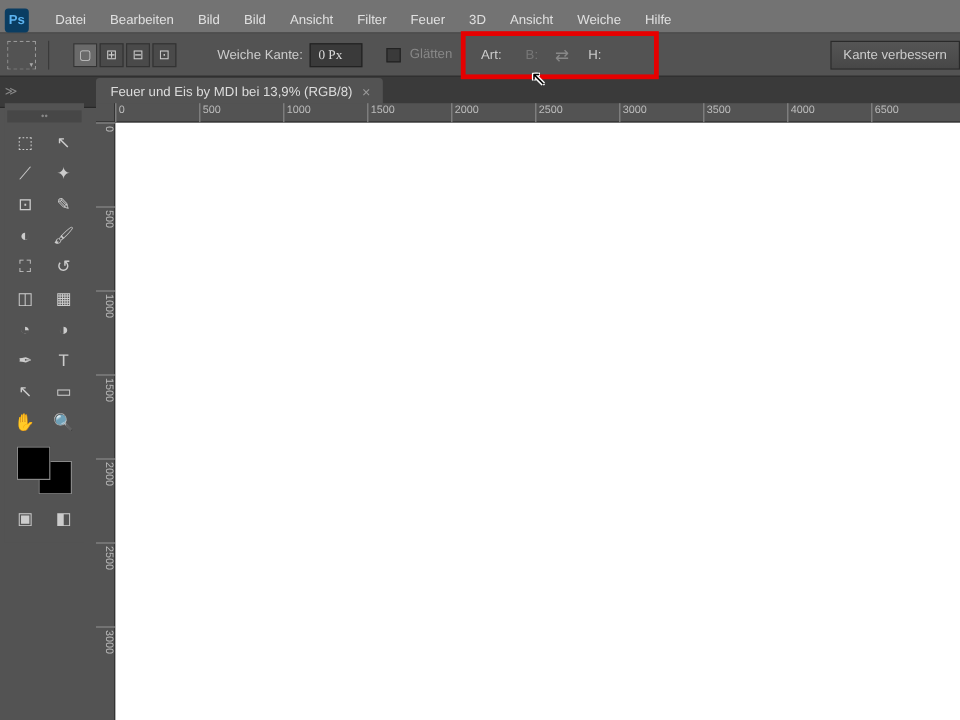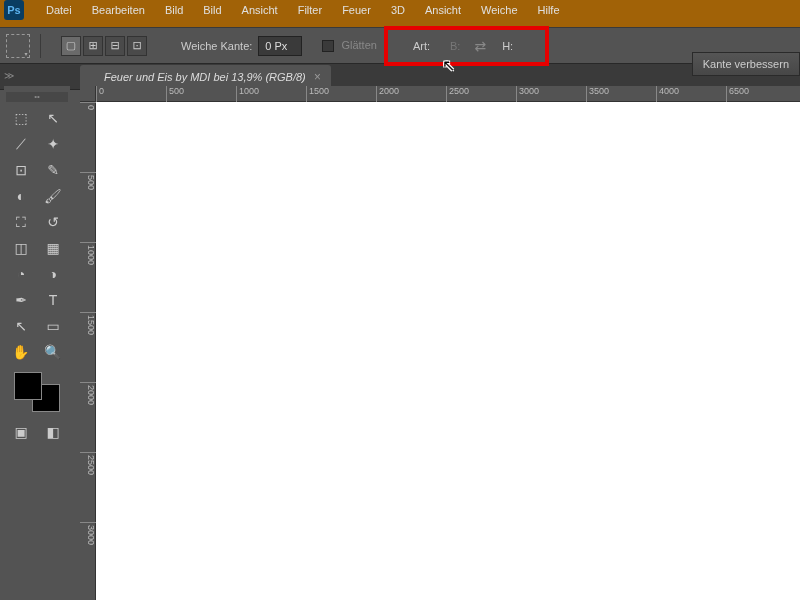--- a/index.html
+++ b/index.html
@@ -1,42 +1,42 @@
 <!DOCTYPE html>
 <html><head>
 <meta charset="utf-8">
 <style>
 * { margin: 0; padding: 0; box-sizing: border-box; font-family: Tahoma, Arial, sans-serif; }
 body { background: #535353; color: #ccc; font-size: 11px; width: 800px; height: 600px; overflow: hidden; position: relative; }
 
 
-.menubar { height: 28px; background: #a16207; display: flex; align-items: flex-start; padding: 0 4px; border-bottom: 1px solid #3a3a3a; }
+.menubar { height: 28px; background: #737373; display: flex; align-items: flex-end; padding: 0 4px; border-bottom: 1px solid #3a3a3a; }
 .ps-logo { width: 20px; height: 20px; background: #0a3d62; border-radius: 3px; display: flex; align-items: center; justify-content: center; color: #5cb3f0; font-weight: bold; font-size: 11px; margin-right: 12px; }
 .menu-item { padding: 4px 10px; cursor: pointer; color: #e0e0e0; }
 
 
 .optionsbar { height: 36px; background: #535353; display: flex; align-items: center; padding: 0 6px; border-bottom: 1px solid #282828; gap: 6px; position: relative; }
 .tool-ind { width: 24px; height: 24px; border: 1px dashed #999; border-radius: 1px; display:flex; align-items:center; justify-content:center; }
 .tool-ind::after { content:"▾"; font-size:6px; position:relative; top:8px; left:8px; color:#aaa; }
 .mode-group { display:flex; gap:2px; margin-left:10px; }
 .mode-btn { width:20px; height:20px; background:#4a4a4a; border:1px solid #333; display:flex; align-items:center; justify-content:center; }
 .mode-btn.active { background:#6a6a6a; }
 .opt-label { color:#ccc; margin-left:28px; }
-.opt-input { background:#3a3a3a; border:1px solid #222; color:#ddd; padding:2px 6px; width:44px; height:20px; font-size:11px; }
+.opt-input { background:#3a3a3a; border:1px solid #222; color:#ddd; padding:2px 6px; width:44px; height:20px; font-size:11px;font-family:Liberation Serif, serif; }
 .opt-checkbox { width:12px; height:12px; background:#3a3a3a; border:1px solid #222; display:inline-block; margin-right:4px; vertical-align:middle; }
 .opt-dropdown { background:linear-gradient(#4c4c4c,#3a3a3a); border:1px solid #222; color:#ddd; padding:2px 22px 2px 6px; height:20px; font-size:11px; width:100px; position:relative; display:flex; align-items:center; }
 .opt-dropdown::after { content:"⇕"; position:absolute; right:4px; font-size:9px; color:#aaa; }
 .highlight-box { position:absolute; left:384px; top:-2px; width:165px; height:40px; border:4px solid #e60000; pointer-events:none; }
 .opt-sep { width:1px; height:24px; background:#3a3a3a; margin:0 4px; }
 .swap-icon { color:#888; font-size:14px; margin-left:8px; }
-.end-btn { position:absolute; right:0; top:24px; height:24px; background:linear-gradient(#555,#474747); border:1px solid #2a2a2a; color:#ccc; padding:0 10px; font-size:11px; display:flex; align-items:center; }
+.end-btn { position:absolute; right:0; top:6px; height:24px; background:linear-gradient(#555,#474747); border:1px solid #2a2a2a; color:#ccc; padding:0 10px; font-size:11px; display:flex; align-items:center; }
 
 
 .tabbar { height:26px; background:#3a3a3a; display:flex; align-items:flex-end; padding-left:80px; border-bottom:1px solid #282828; }
-.doc-tab { background:#535353; padding:5px 10px 5px 24px; font-size:11px; color:#ddd; display:flex; align-items:center; gap:8px; border-top-left-radius:3px; border-top-right-radius:3px;font-style:italic; }
+.doc-tab { background:#535353; padding:5px 10px 5px 12px; font-size:11px; color:#ddd; display:flex; align-items:center; gap:8px; border-top-left-radius:3px; border-top-right-radius:3px; }
 .tab-close { color:#999; cursor:pointer; font-size:12px; }
 .tab-arrows { position:absolute; left:4px; top:70px; color:#888; font-size:10px; }
 
 
 .ruler-h { position:absolute; left:96px; top:86px; right:0; height:16px; background:#535353; border-bottom:1px solid #333; display:flex; }
 .ruler-h .tick { position:absolute; top:0; height:16px; border-left:1px solid #888; font-size:9px; color:#bbb; padding-left:2px; }
 .ruler-v { position:absolute; left:80px; top:102px; width:16px; bottom:0; background:#535353; border-right:1px solid #333; }
 .ruler-v .tick { position:absolute; left:0; width:16px; border-top:1px solid #888; font-size:9px; color:#bbb; writing-mode:vertical-rl; padding-top:2px; }
 .ruler-corner { position:absolute; left:80px; top:86px; width:16px; height:16px; background:#535353; border-right:1px solid #333; border-bottom:1px solid #333; }
 
@@ -83,21 +83,21 @@
     <div class="mode-btn">⊞</div>
     <div class="mode-btn">⊟</div>
     <div class="mode-btn">⊡</div>
   </div>
   <span class="opt-label">Weiche Kante:</span>
   <input class="opt-input" value="0 Px" style="">
   <span style="margin-left:14px">
     <span class="opt-checkbox"></span>
     <span style="color:#888">Glätten</span>
   </span>
-  <span class="opt-label" style="margin-left:30px">Art:</span>
+  <span class="opt-label" style="margin-left:18px">Art:</span>
   <span class="opt-label" style="color:#777;margin-left:14px">B:</span>
   <span class="swap-icon">⇄</span>
   <span class="opt-label" style="color:#ccc;margin-left:10px">H:</span>
   <div class="end-btn">Kante verbessern</div>
   <div class="highlight-box"></div>
 </div>
 
 <div class="tabbar">
   <div class="doc-tab">
     <span>Feuer und Eis by MDI bei 13,9% (RGB/8)</span>

